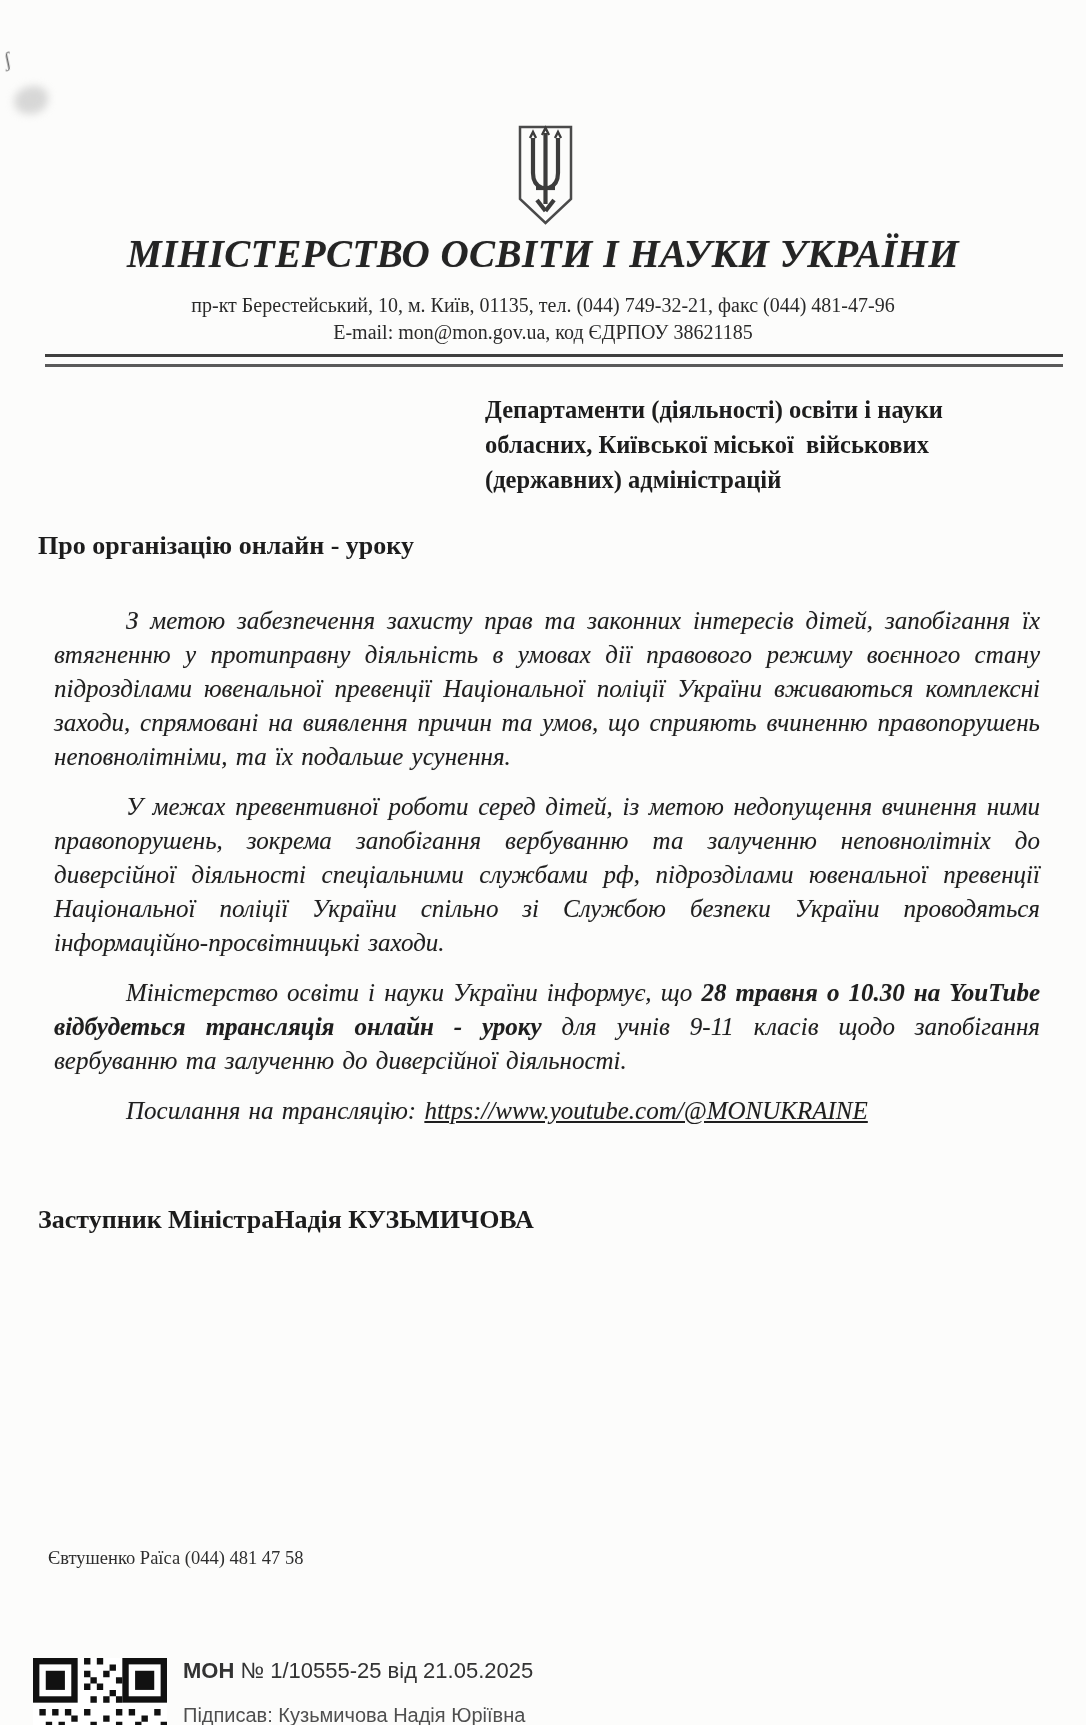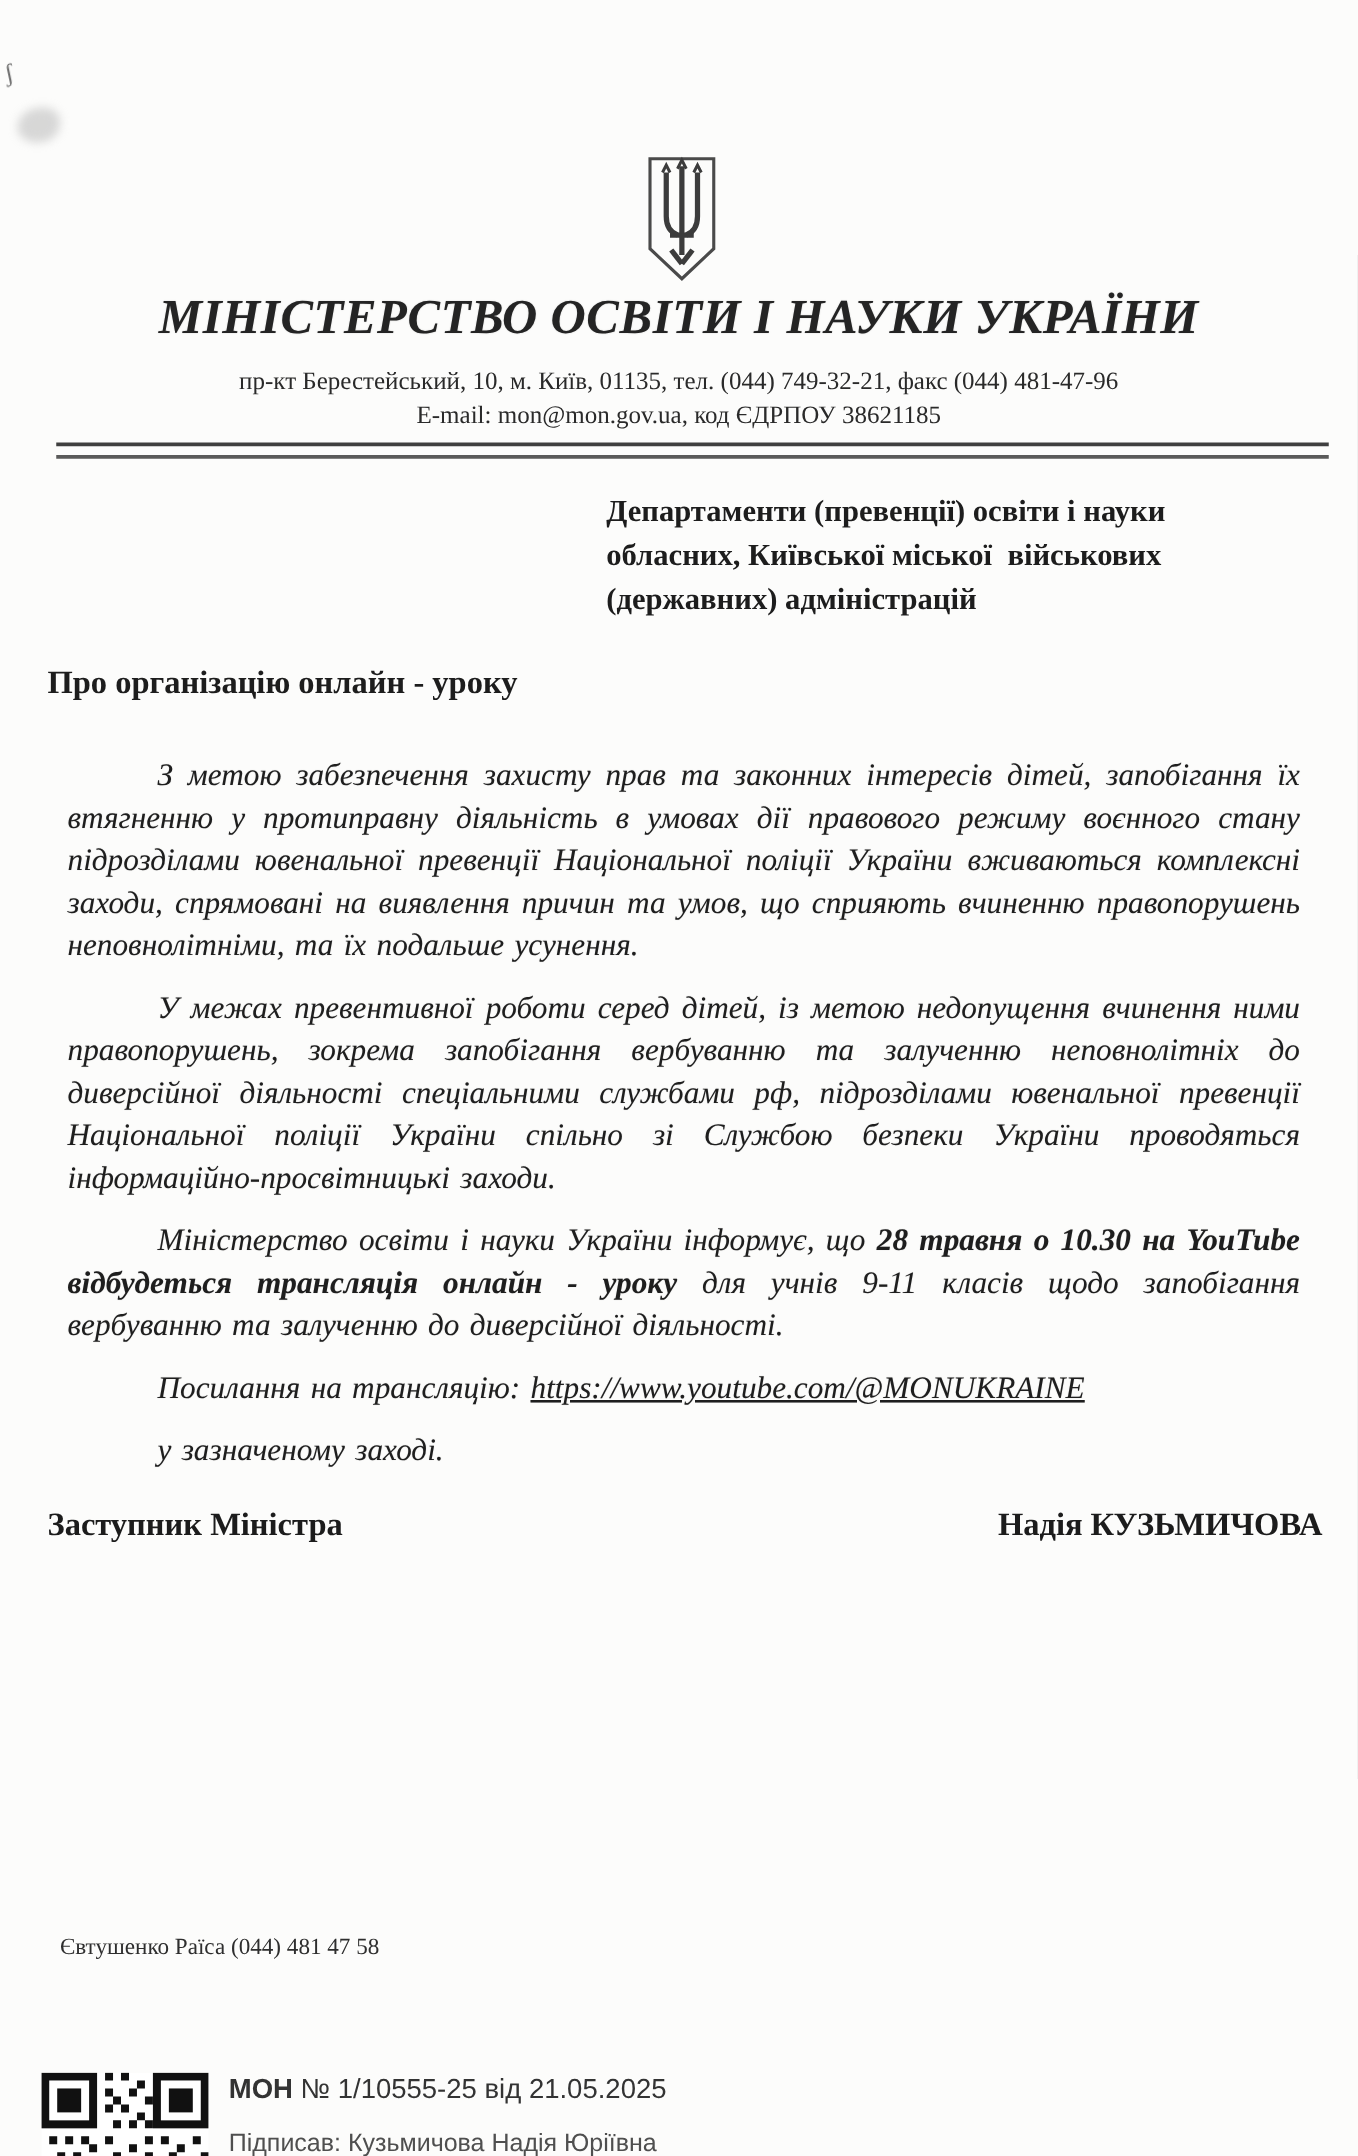--- a/index.html
+++ b/index.html
@@ -59,21 +59,21 @@
     text-shadow:0 0 .8px rgba(50,50,50,.3);
   }
   .body-text p{margin:16px;text-indent:72px;font-style:italic;}
   .body-text .b{font-weight:bold;}
   .link{color:#1e1e1e;text-decoration:underline;}
   .justify-full{display:block;text-indent:72px;text-align:justify;text-align-last:justify;}
   .plain-line{display:block;}
   
   .signature-row{
     position:absolute;left:38px;top:1205px;width:1020px;
-    display:flex;justify-content:space-between;align-items:baseline;
+    display:flex;align-items:baseline;
     font-weight:bold;font-size:26px;color:#1c1c1c;
   }
   
   .contact{
     position:absolute;left:48px;top:1548px;
     font-size:18.5px;color:#2e2e2e;
   }
   
   .qr{
     position:absolute;left:33px;top:1658px;width:134px;height:67px;
@@ -118,34 +118,33 @@
   </div>
 
   <div class="ministry-title">МІНІСТЕРСТВО ОСВІТИ І НАУКИ УКРАЇНИ</div>
   <div class="ministry-address">
     <div>пр-кт Берестейський, 10, м. Київ, 01135, тел. (044) 749-32-21, факс (044) 481-47-96</div>
     <div>E-mail: mon@mon.gov.ua, код ЄДРПОУ 38621185</div>
   </div>
   <div class="double-rule"></div>
 
   <div class="recipient">
-    <div>Департаменти (превенції) освіти і науки</div>
+    <div>Департаменти (діяльності) освіти і науки</div>
     <div>обласних, Київської міської&nbsp; військових</div>
     <div>(державних) адміністрацій</div>
   </div>
 
   <div class="subject">Про організацію онлайн - уроку</div>
 
   <div class="body-text">
     <p>З метою забезпечення захисту прав та законних інтересів дітей, запобігання їх втягненню у протиправну діяльність в умовах дії правового режиму воєнного стану підрозділами ювенальної превенції Національної поліції України вживаються комплексні заходи, спрямовані на виявлення причин та умов, що сприяють вчиненню правопорушень неповнолітніми, та їх подальше усунення.</p>
     <p>У межах превентивної роботи серед дітей, із метою недопущення вчинення ними правопорушень, зокрема запобігання вербуванню та залученню неповнолітніх до диверсійної діяльності спеціальними службами рф, підрозділами ювенальної превенції Національної поліції України спільно зі Службою безпеки України проводяться інформаційно-просвітницькі заходи.</p>
     <p><span>Міністерство освіти і науки України інформує, що </span><span class="b">28 травня о 10.30 на YouTube відбудеться трансляція онлайн - уроку</span><span> для учнів 9-11 класів щодо запобігання вербуванню та залученню до диверсійної діяльності.</span></p>
     <p><span>Посилання на трансляцію: </span><a class="link" href="#">https://www.youtube.com/@MONUKRAINE</a></p>
     <p>
-        <span class="plain-line">у зазначеному заході.</span>
       </p>
   </div>
 
   <div class="signature-row">
     <span>Заступник Міністра</span>
     <span>Надія КУЗЬМИЧОВА</span>
   </div>
 
   <div class="contact">Євтушенко Раїса (044) 481 47 58</div>
 

